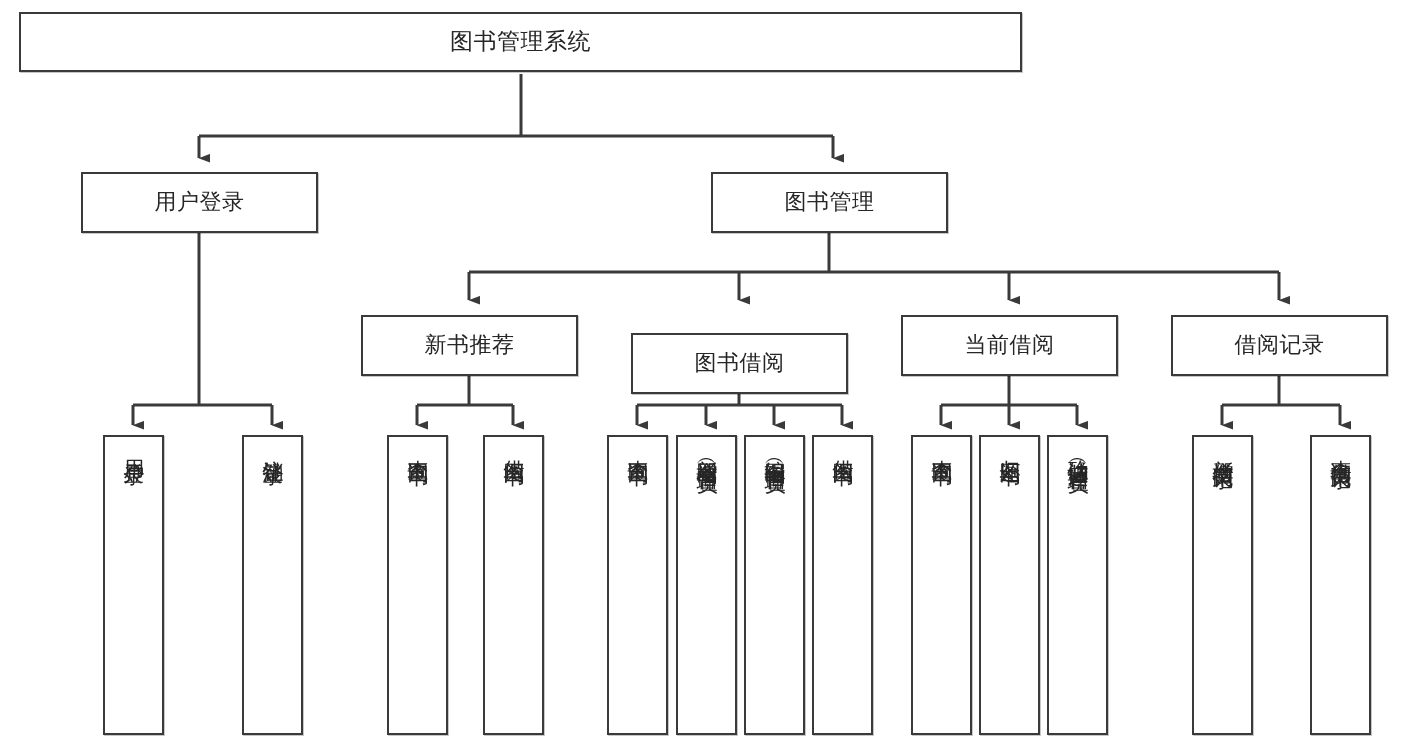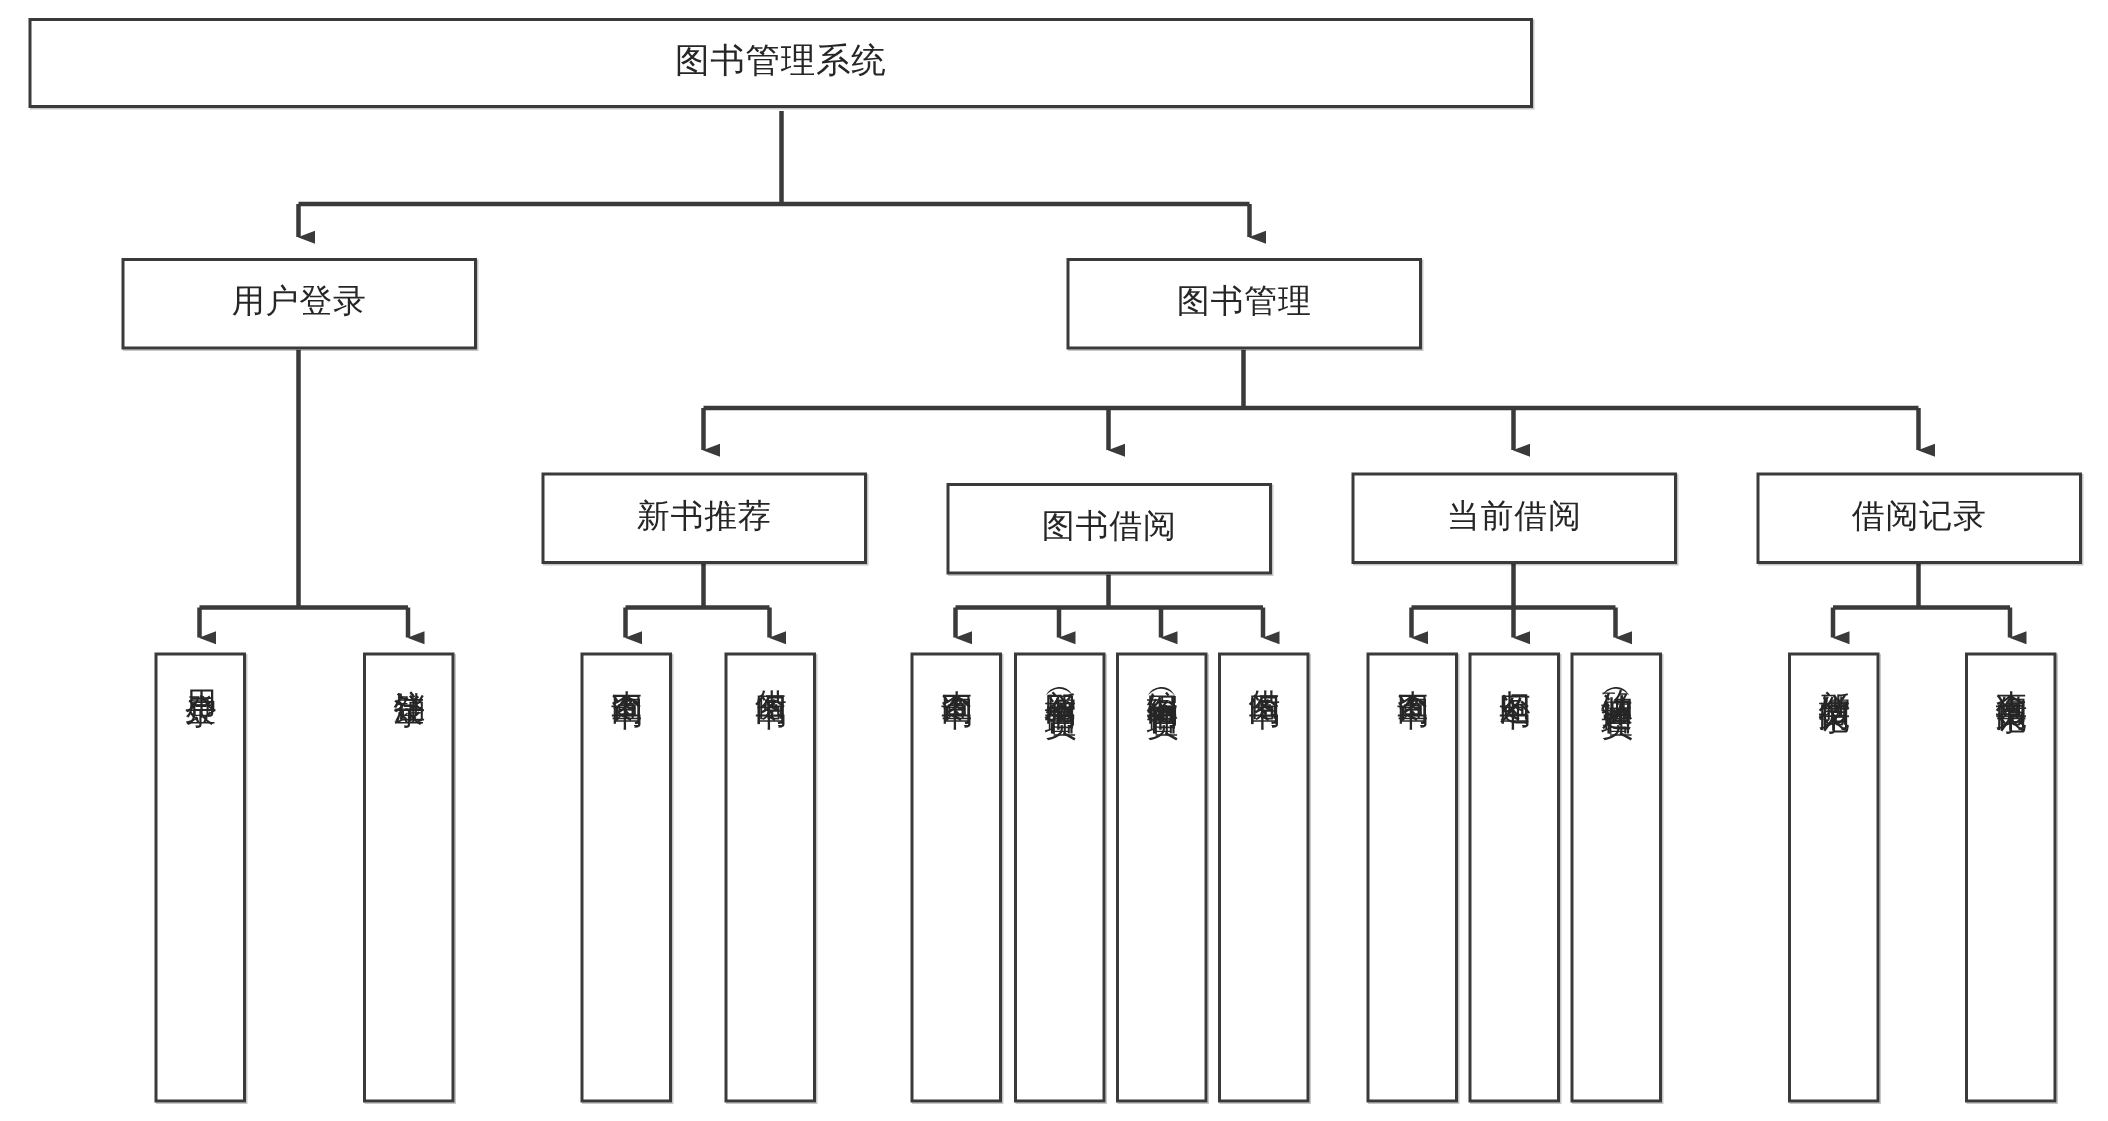--- a/index.html
+++ b/index.html
@@ -131,21 +131,21 @@
   <div class="node h" style="left:81px; top:172px; width:237px; height:61px;">
     <span class="label">用户登录</span>
   </div>
   <div class="node h" style="left:711px; top:172px; width:237px; height:61px;">
     <span class="label">图书管理</span>
   </div>
 
   <div class="node h" style="left:361px; top:315px; width:217px; height:61px;">
     <span class="label">新书推荐</span>
   </div>
-  <div class="node h" style="left:631px; top:322px; width:217px; height:61px;">
+  <div class="node h" style="left:631px; top:333px; width:217px; height:61px;">
     <span class="label">图书借阅</span>
   </div>
   <div class="node h" style="left:1171px; top:315px; width:217px; height:61px;">
     <span class="label">借阅记录</span>
   </div>
   <div class="node h" style="left:901px; top:315px; width:217px; height:61px;">
     <span class="label">当前借阅</span>
   </div>
 
   <div class="node v" style="left:103px; top:435px; width:61px; height:300px;">

